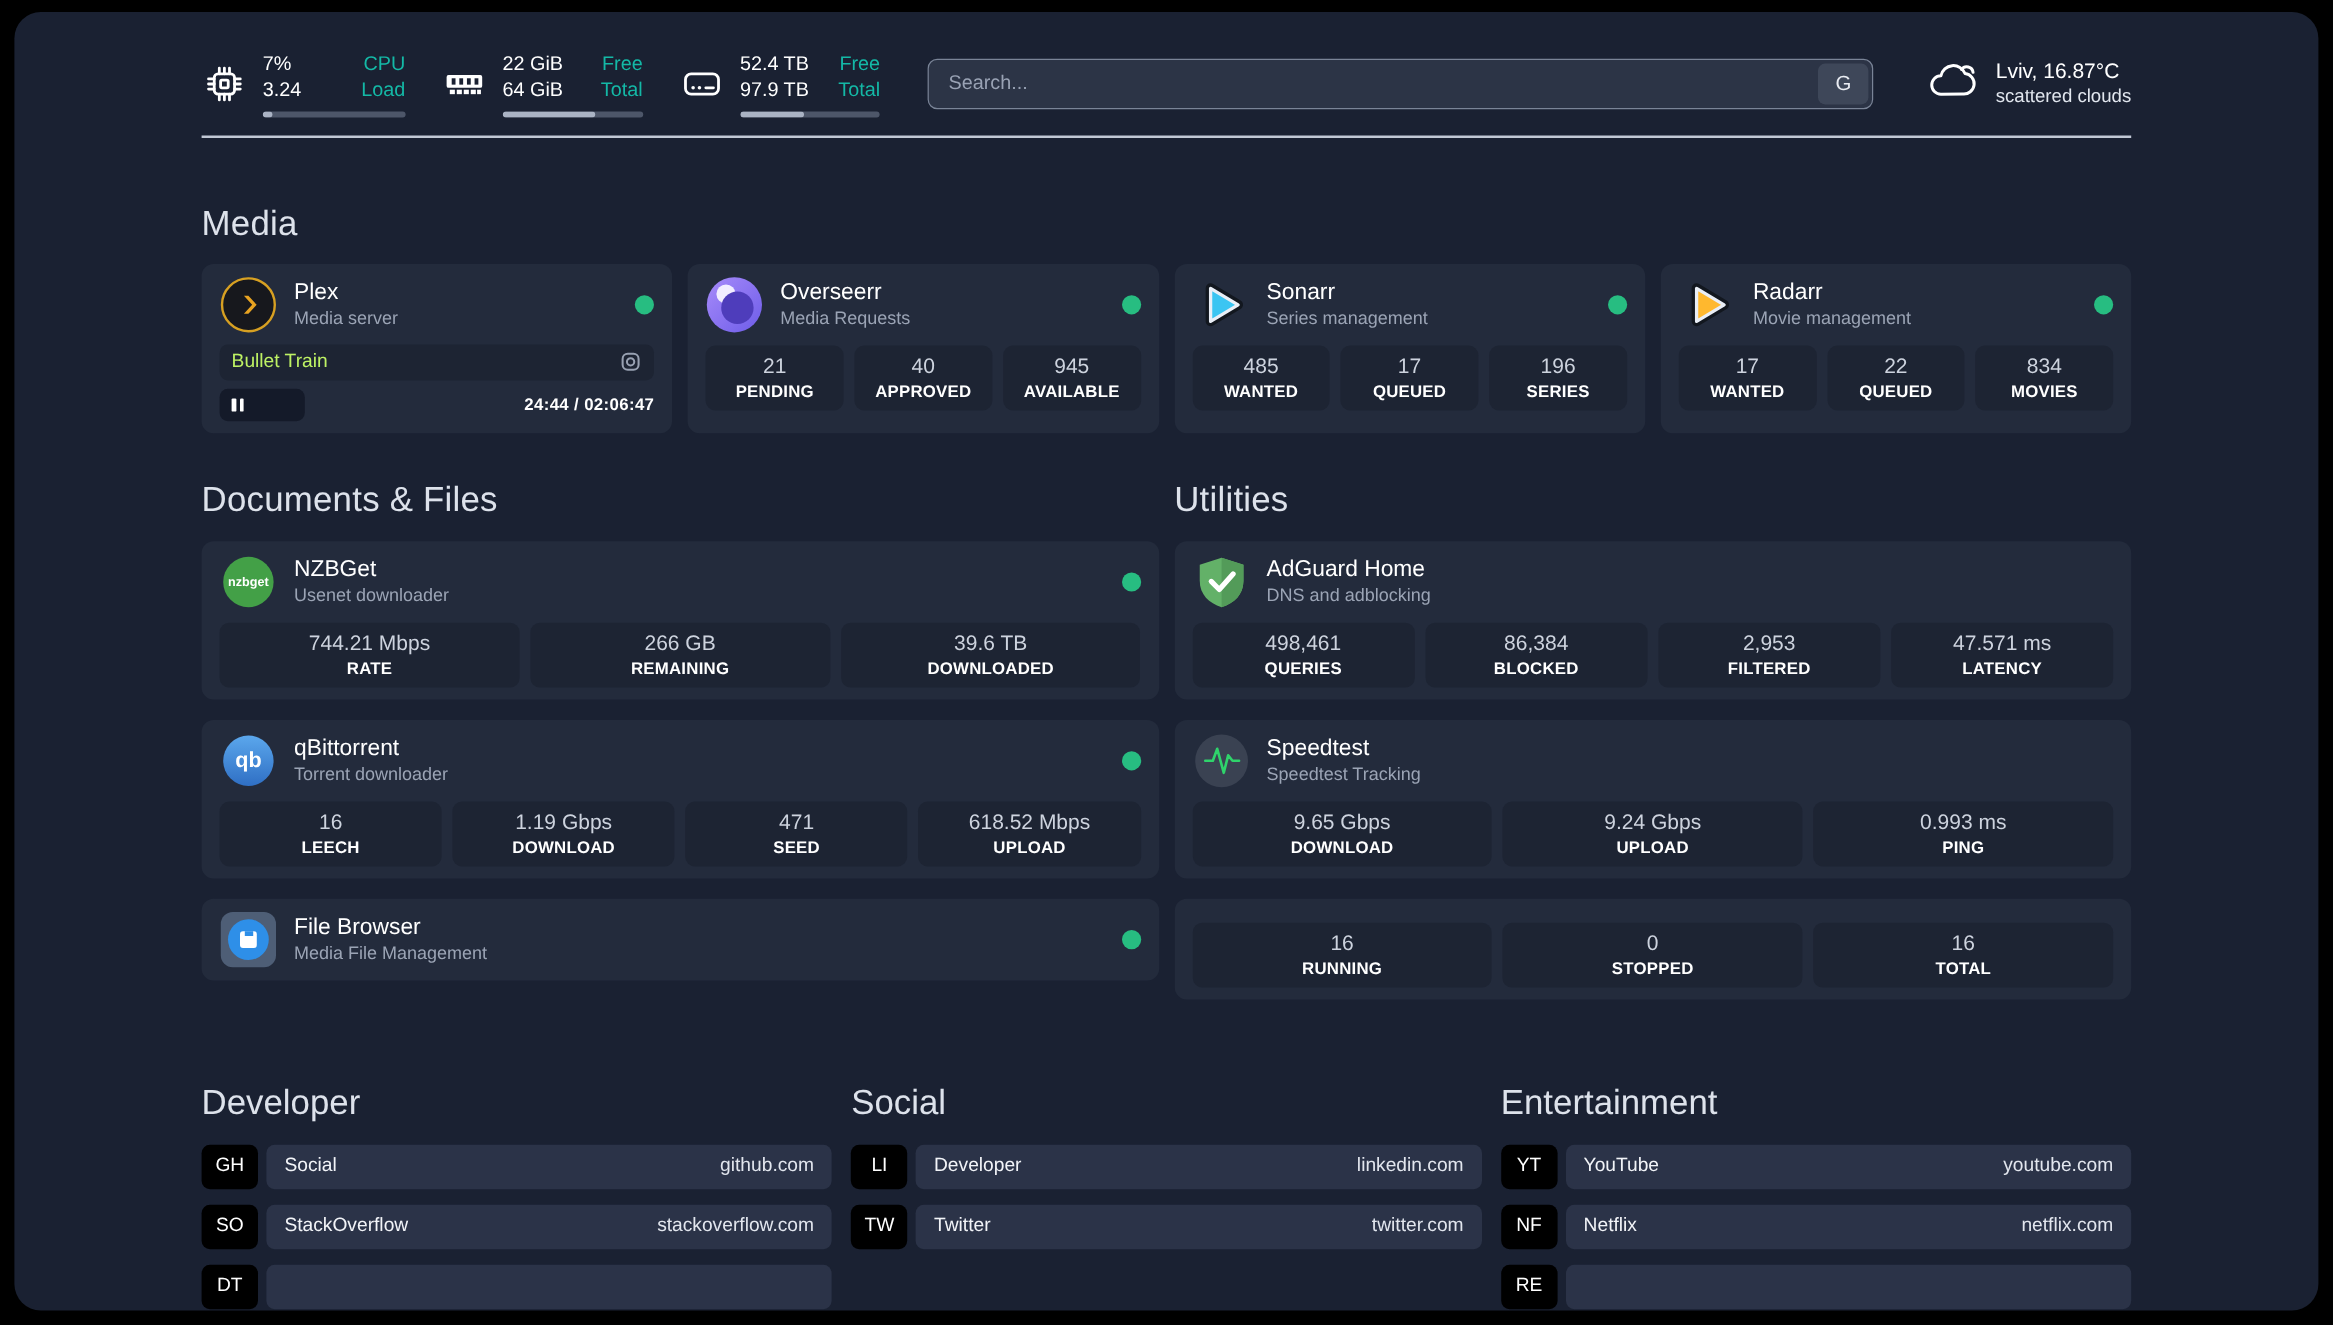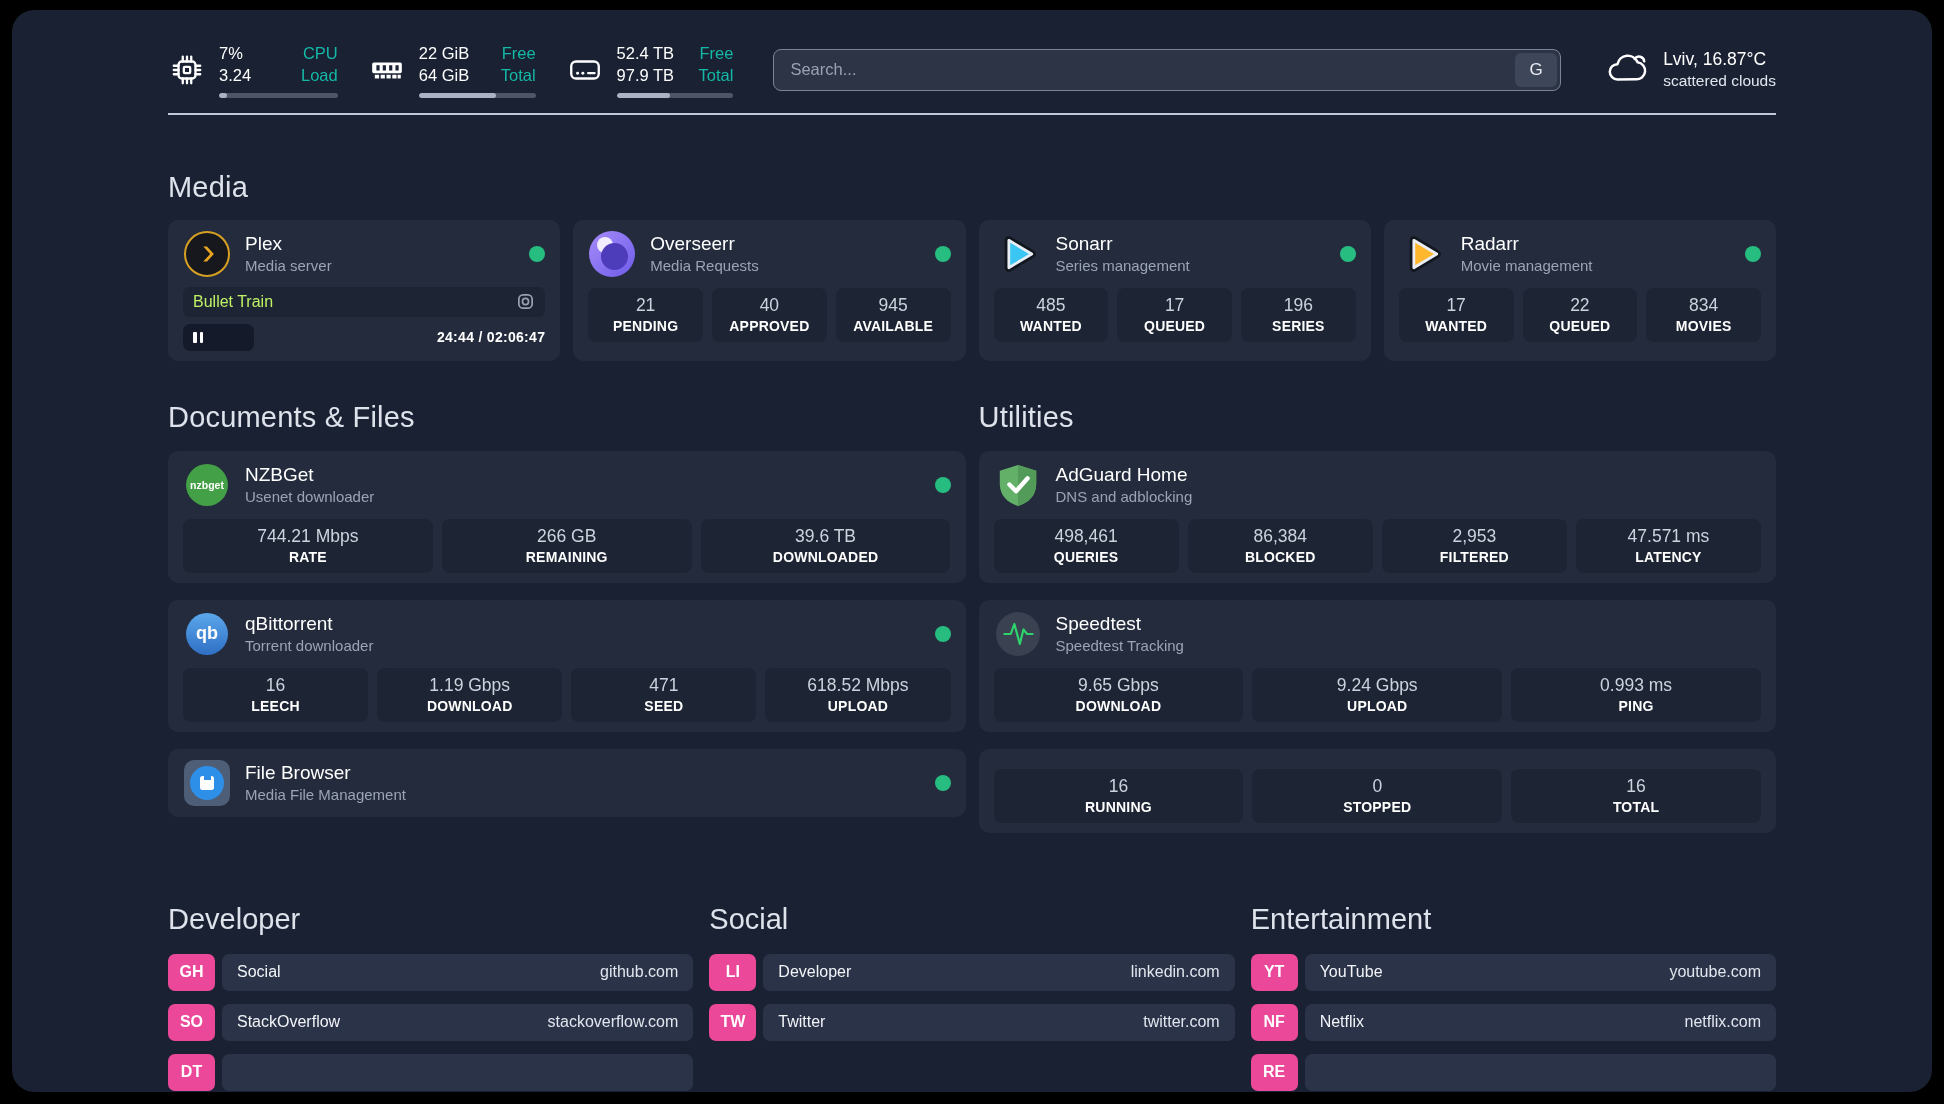--- a/index.html
+++ b/index.html
@@ -82,21 +82,21 @@
   .fb-c { width:34px; height:34px; border-radius:50%; background:#2e8fe8; display:flex; align-items:center; justify-content:center; }
   .fb-f { width:14px; height:14px; border-radius:2.5px; background:#fff; position:relative; }
   .fb-f::after { content:""; position:absolute; left:3.5px; top:0; width:7px; height:4.5px; background:#2e8fe8; }
   .st-c { width:44px; height:44px; border-radius:50%; background:#3a4252; display:flex; align-items:center; justify-content:center; }
 
   
   .bm-grid { display:grid; grid-template-columns:1fr 1fr 1fr; gap:16px; margin-top:70px; }
   .bm-title { font-size:29px; font-weight:400; color:#dde2eb; }
   .bm-links { margin-top:18px; display:flex; flex-direction:column; gap:13px; }
   .bm-link { display:flex; gap:7px; height:37px; cursor:pointer; }
-  .bm-abbr { width:47px; flex:none; background:#ec4899; border-radius:7px; color:#fff; font-weight:700;
+  .bm-abbr { width:47px; flex:none; background:#000000; border-radius:7px; color:#fff; font-weight:400;
     font-size:16px; display:flex; align-items:center; justify-content:center; }
   .bm-main { flex:1; background:#2b3348; border-radius:7px; display:flex; align-items:center; padding:0 15px; }
   .bm-name { color:#f2f4f8; font-size:16px; }
   .bm-url { margin-left:auto; color:#e2e6ee; font-size:16px; }
 </style>
 </head>
 <body>
 
 <div class="panel">
 

